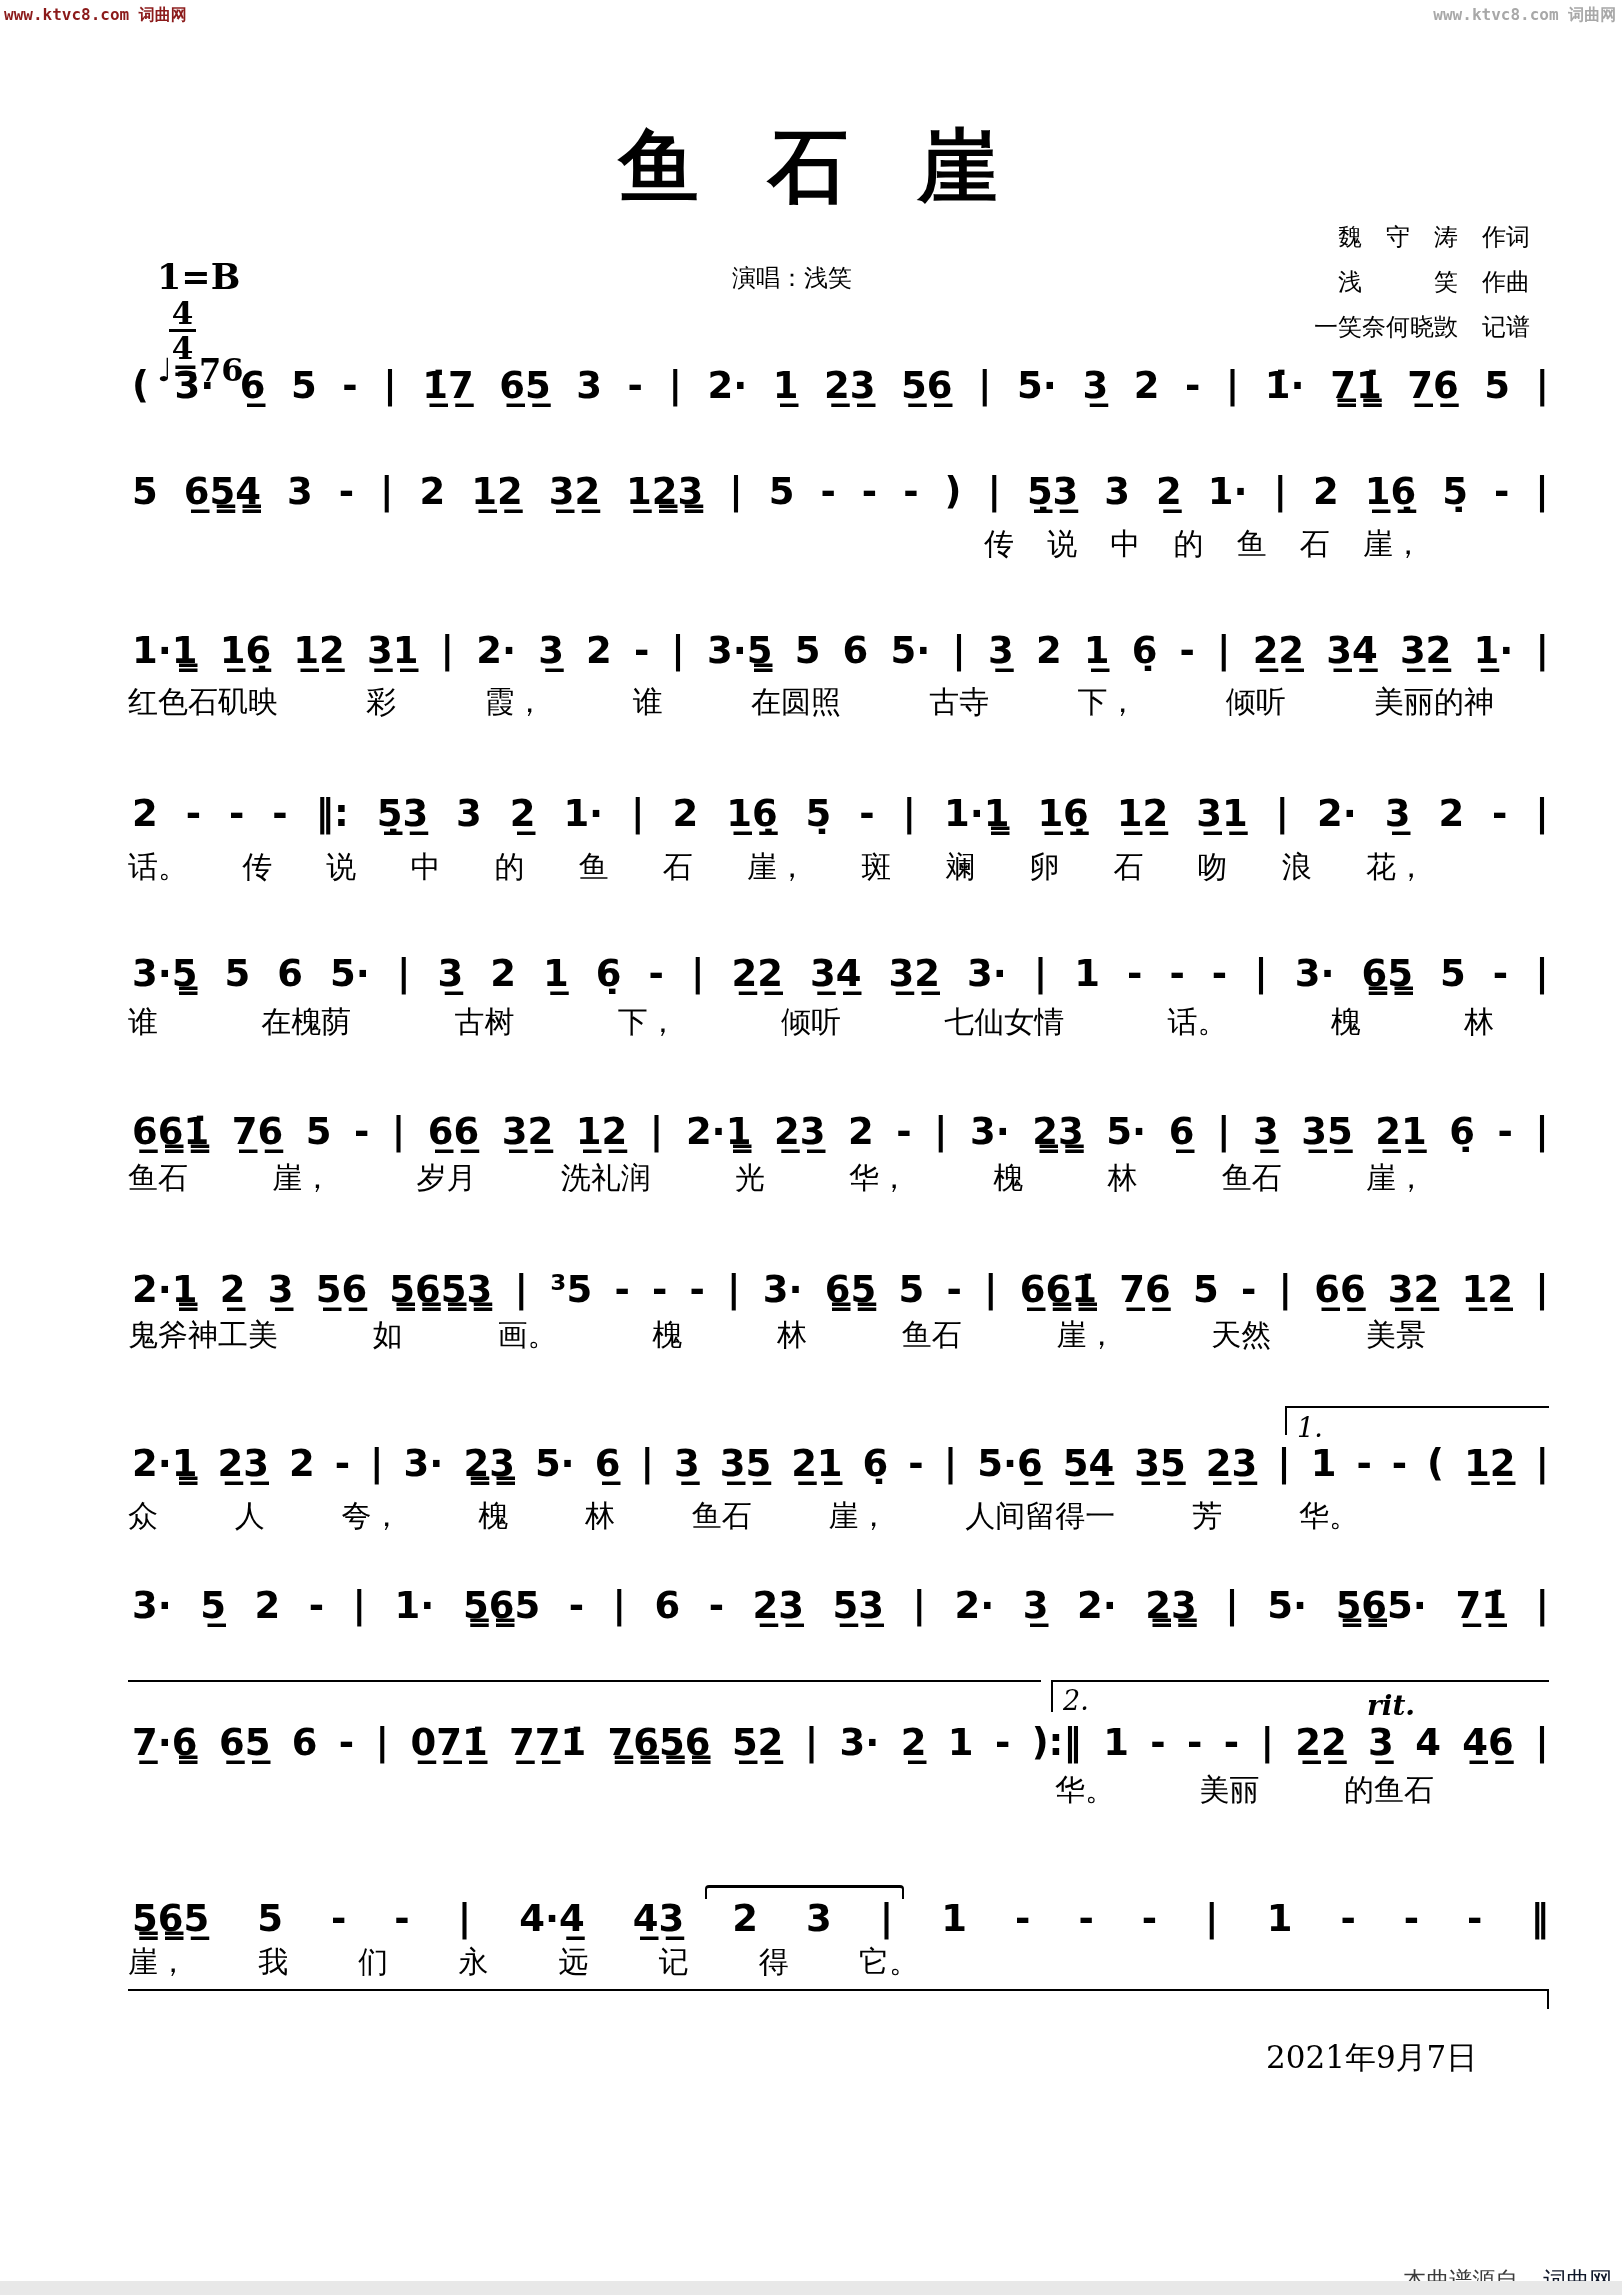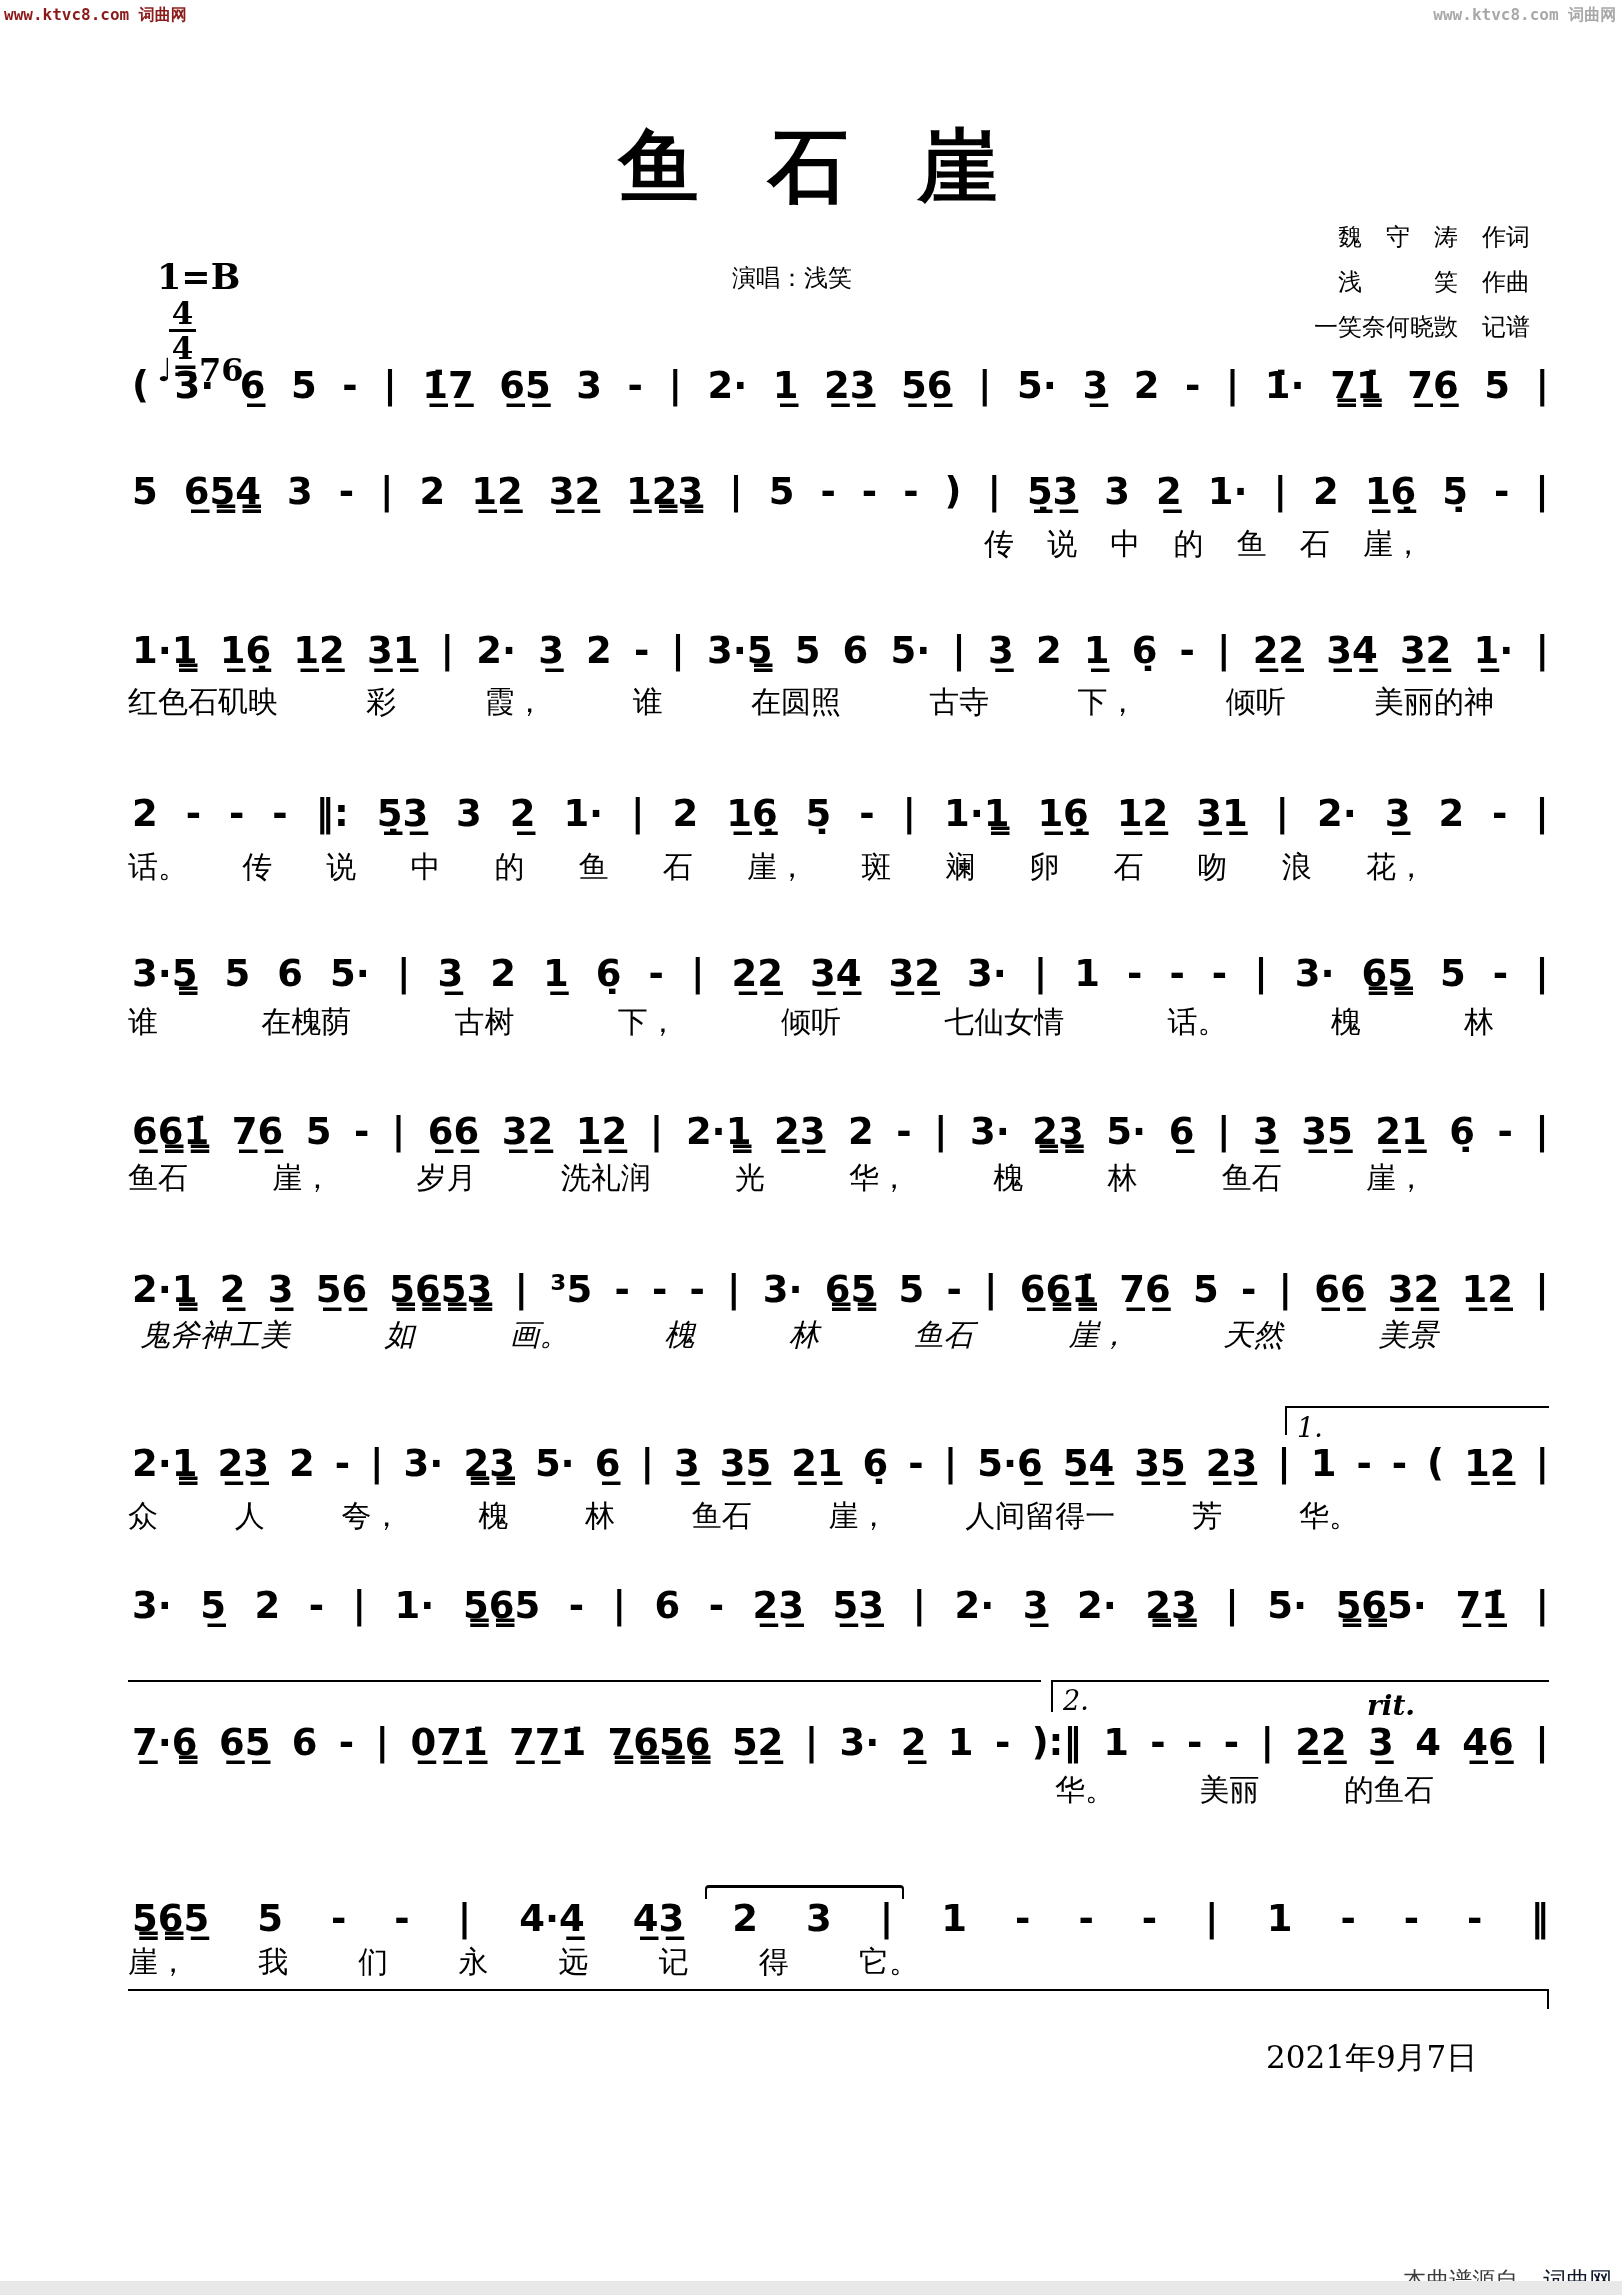--- a/index.html
+++ b/index.html
@@ -331,21 +331,21 @@
       <span>6̲6̳1̳̇</span>
       <span>7̲6̲</span>
       <span>5</span>
       <span>-</span>
       <span>|</span>
       <span>6̲6̲</span>
       <span>3̲2̲</span>
       <span>1̲2̲</span>
       <span>|</span>
     </div>
-  <div class="lyrics" style="top:1315px;left:140px;width:1298px;font-style:italic;">
+  <div class="lyrics" style="top:1315px;left:128px;width:1298px;">
       <span>鬼斧神工美</span>
       <span>如</span>
       <span>画。</span>
       <span>槐</span>
       <span>林</span>
       <span>鱼石</span>
       <span>崖，</span>
       <span>天然</span>
       <span>美景</span>
     </div>

